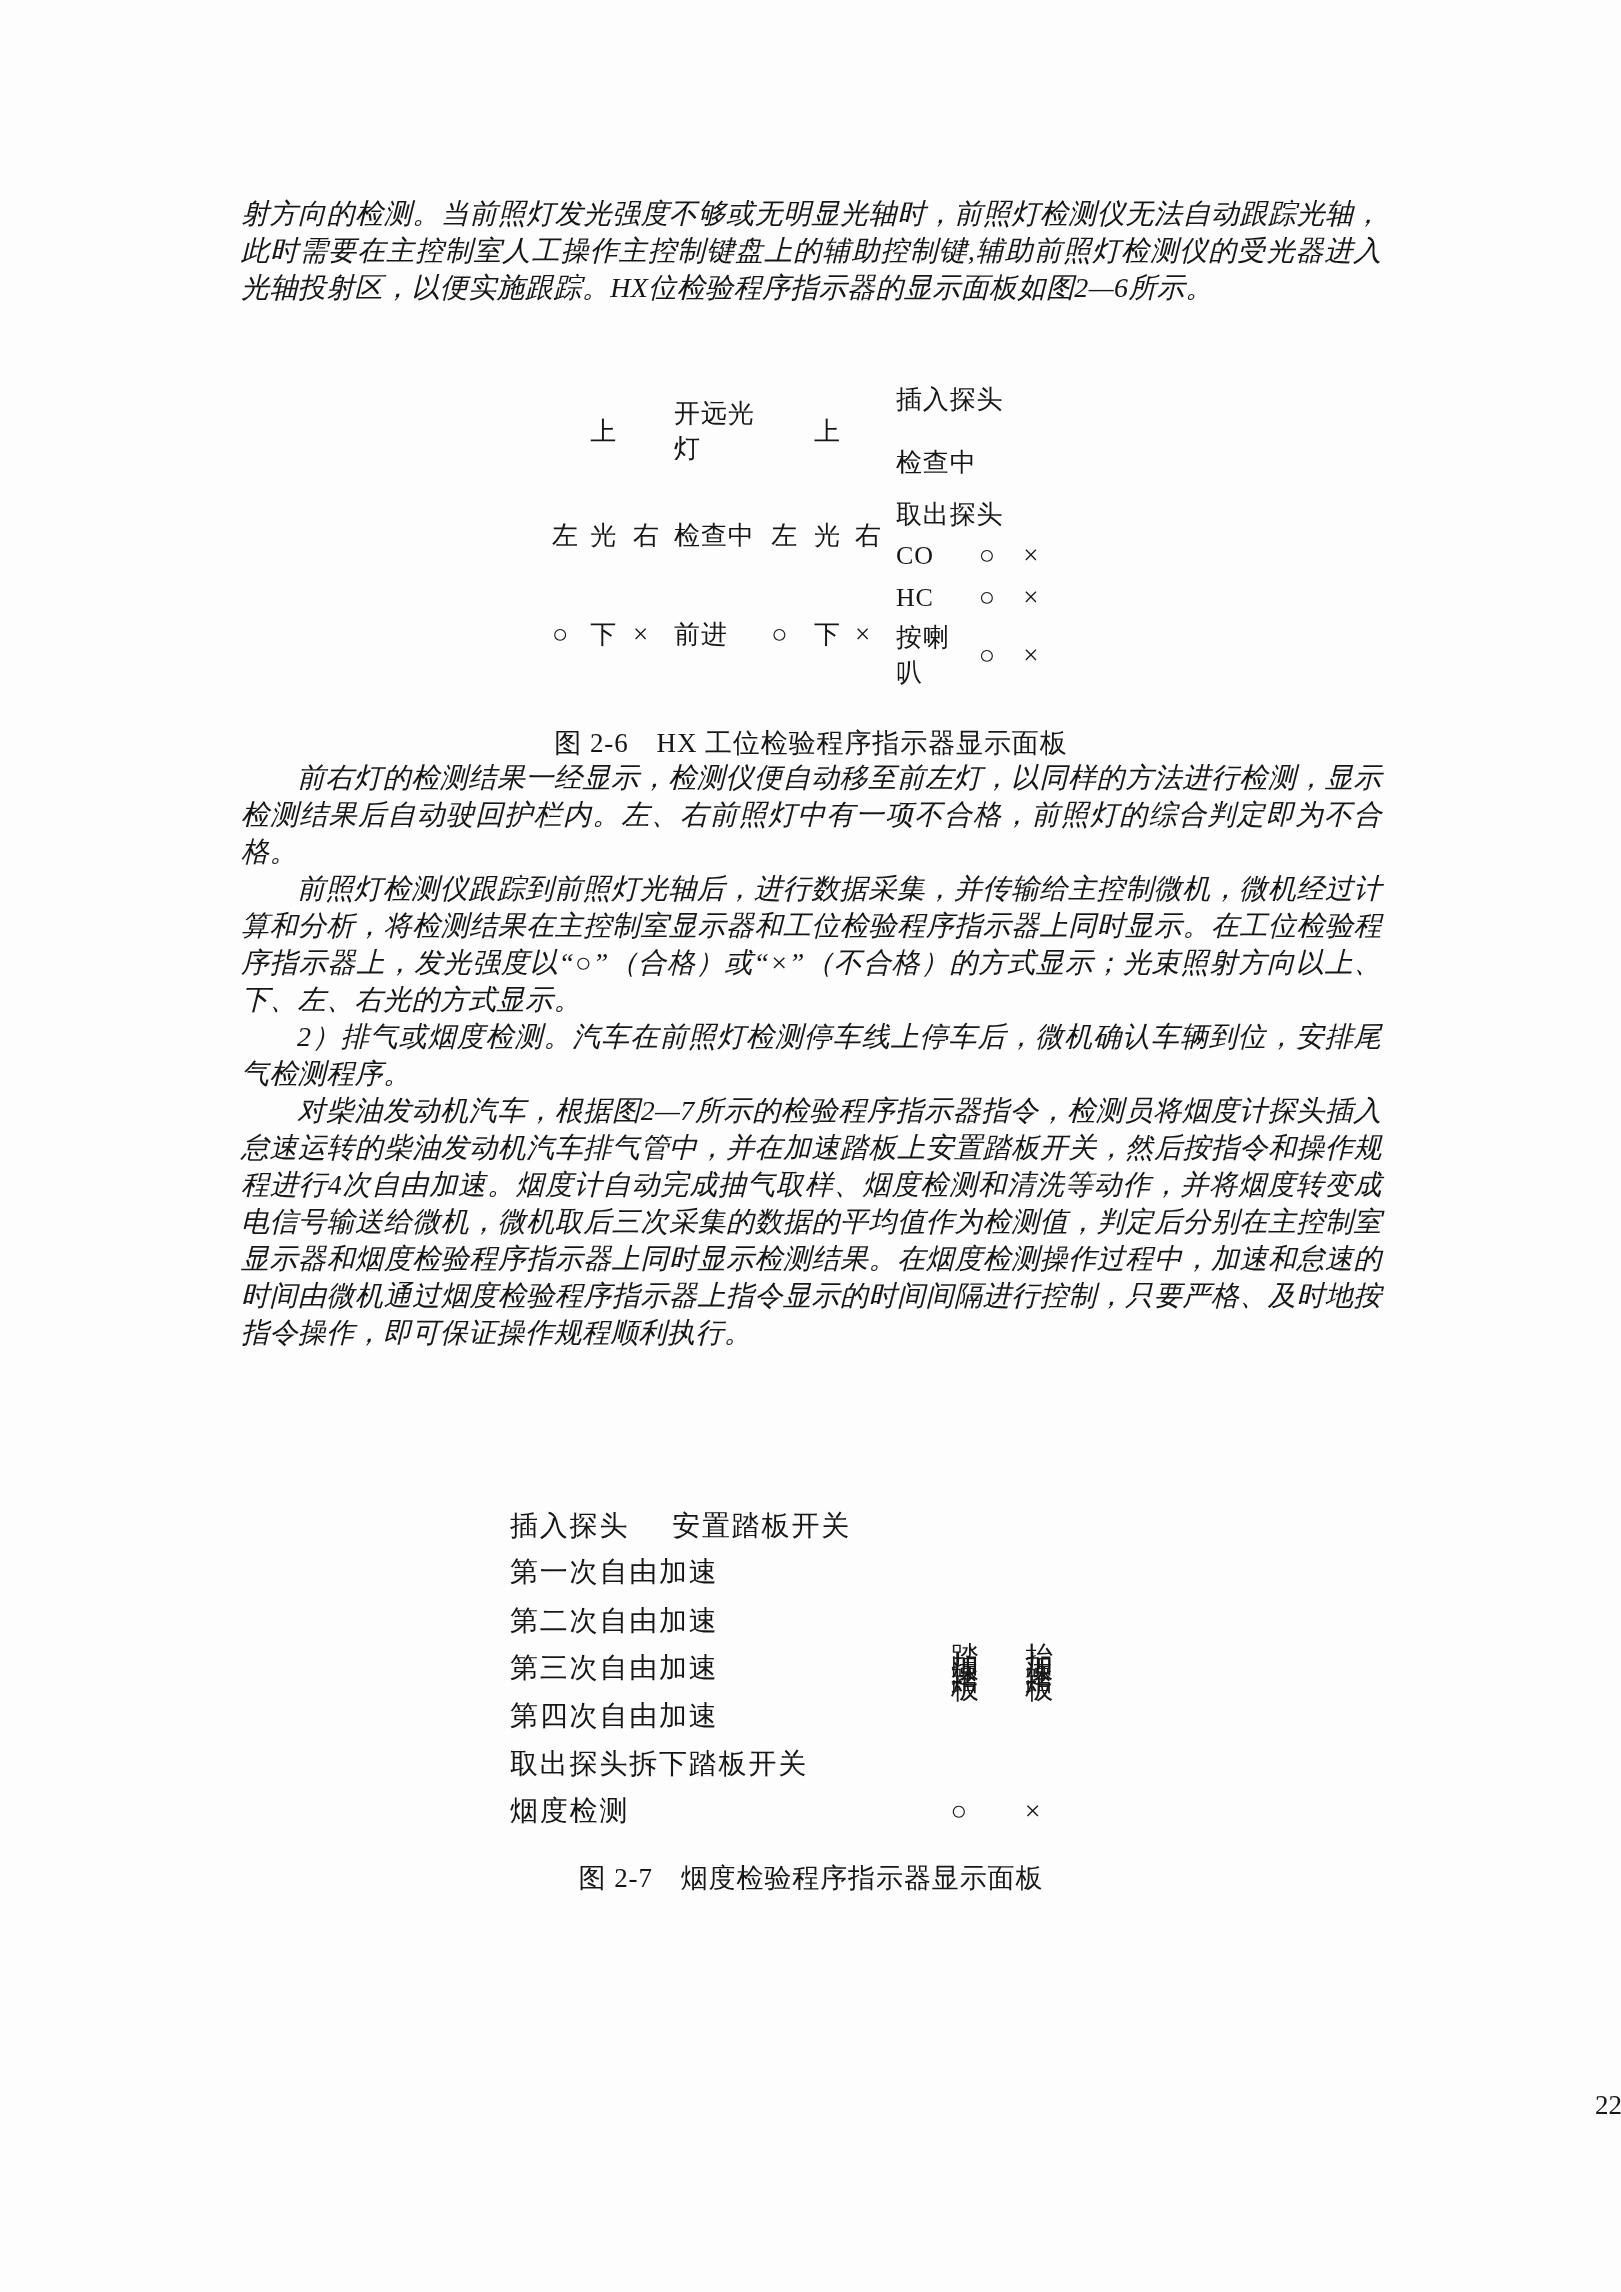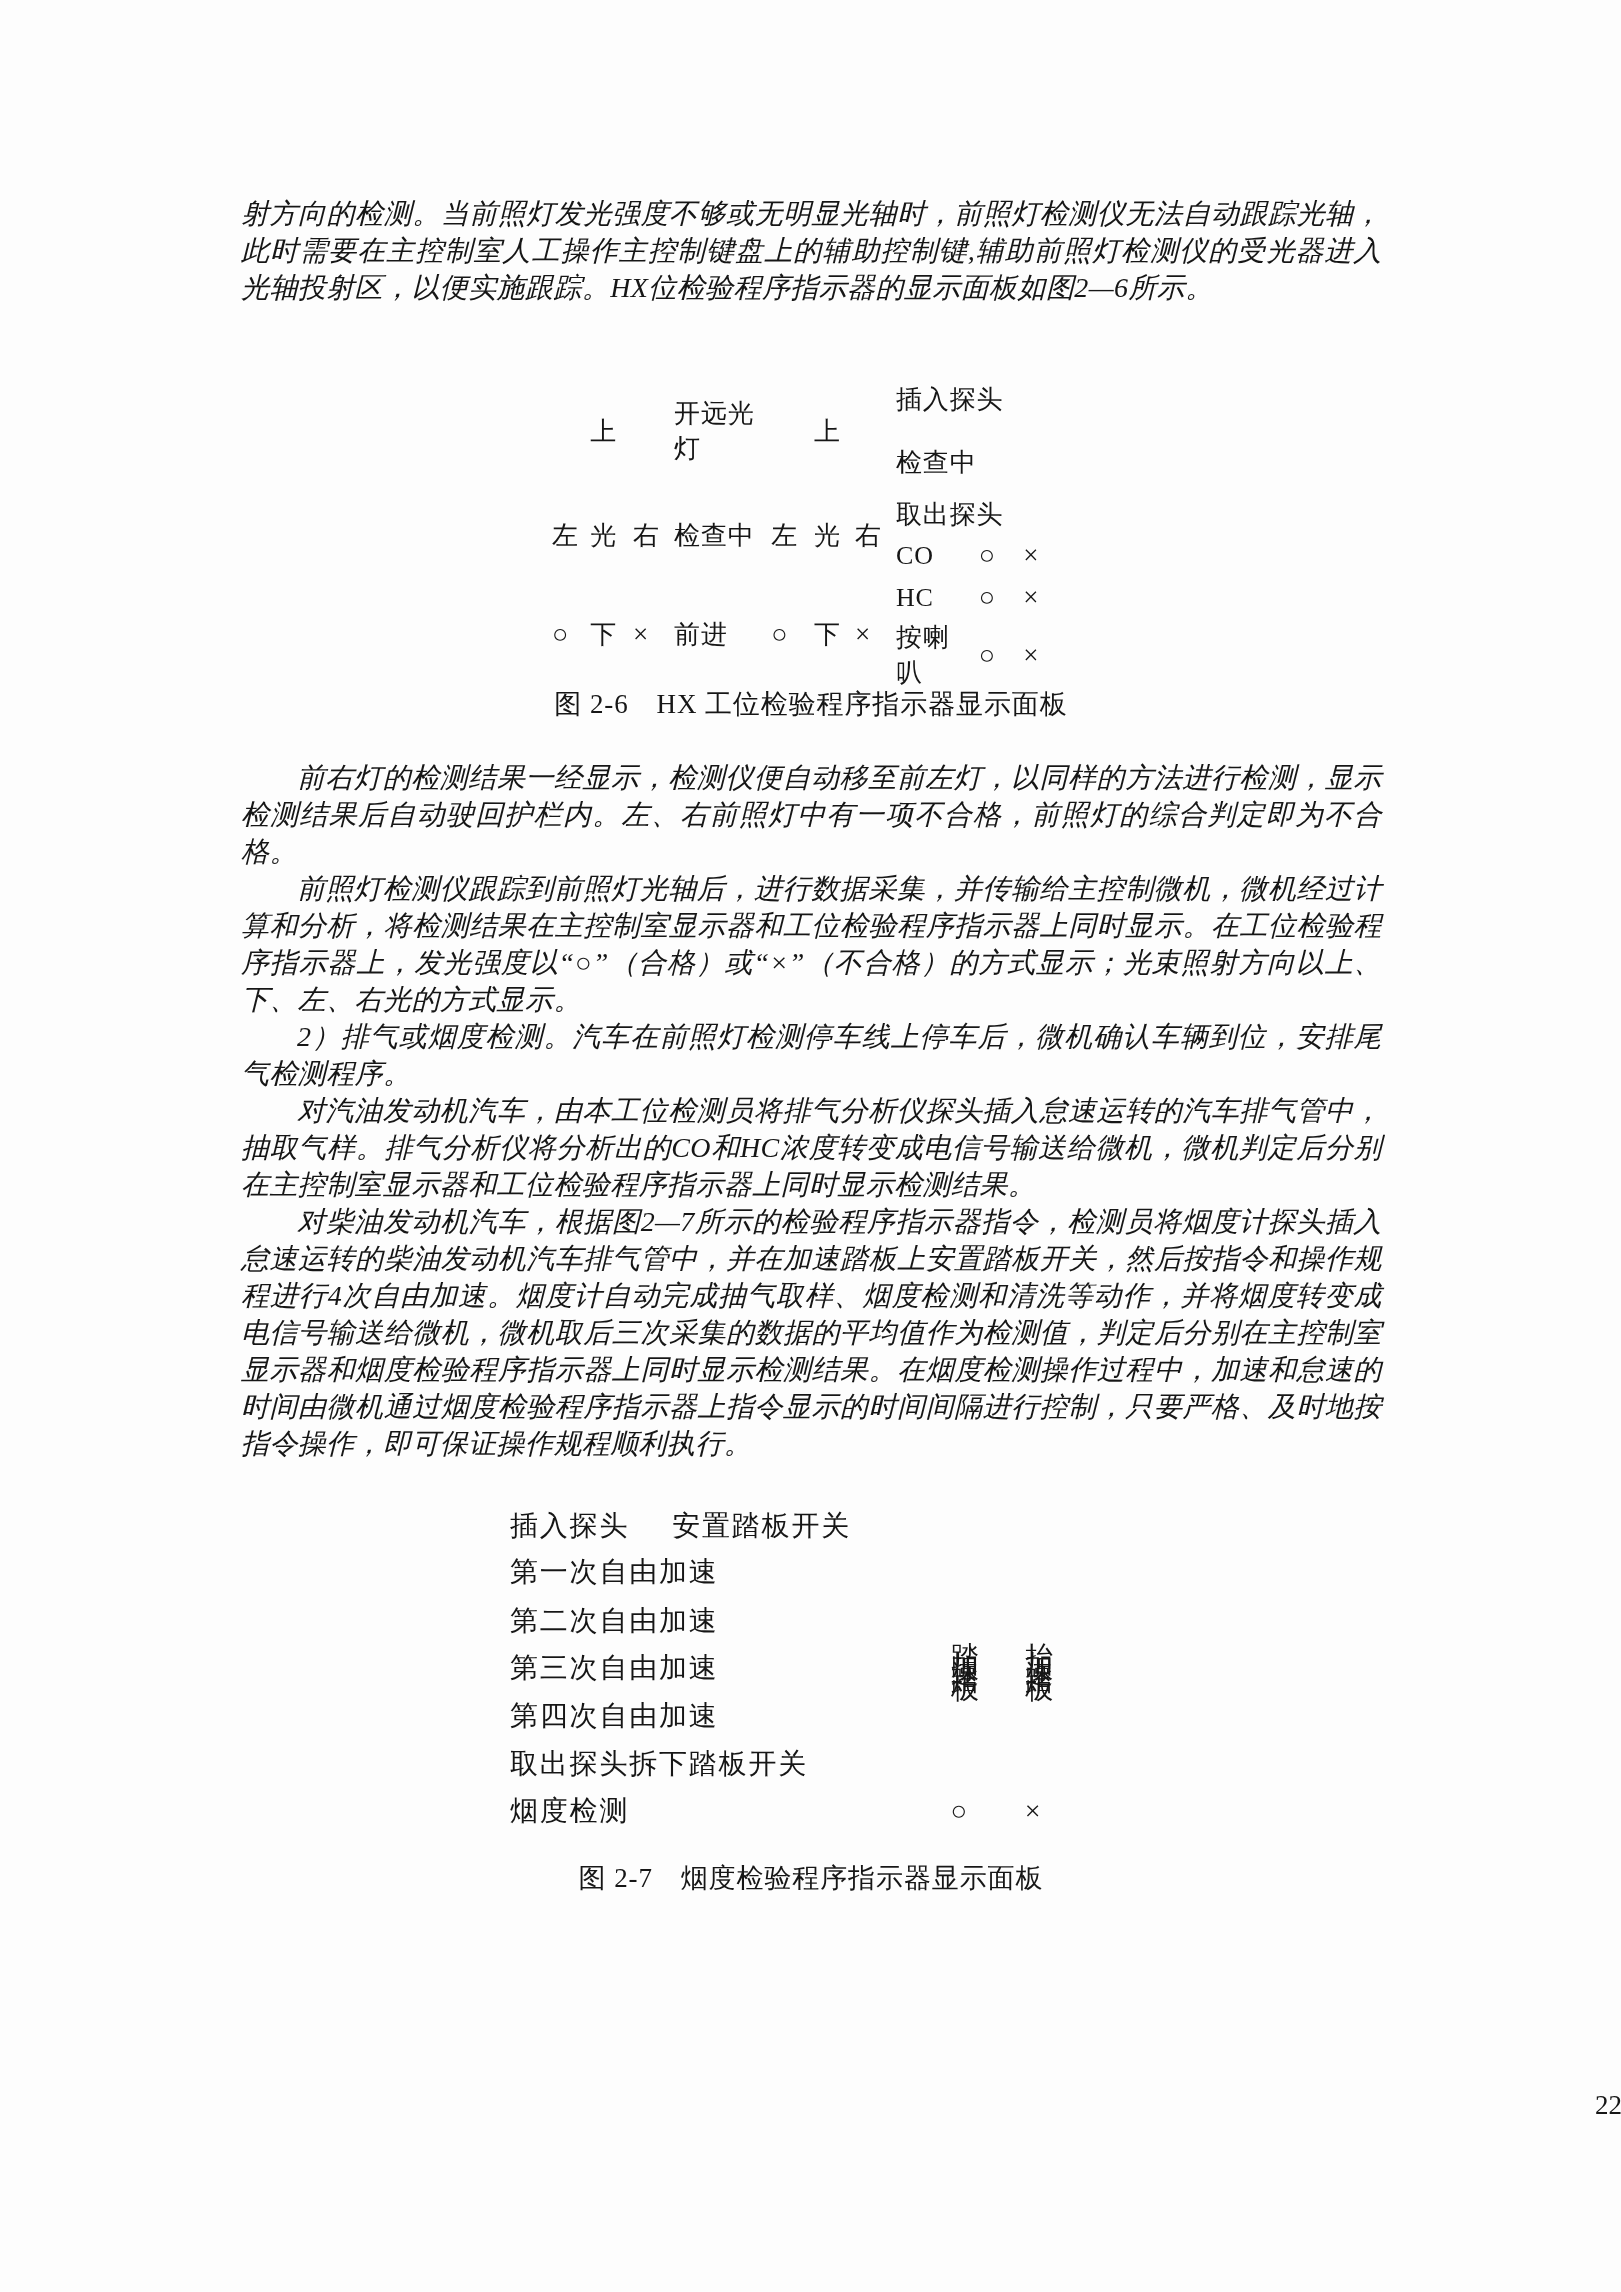--- a/index.html
+++ b/index.html
@@ -107,27 +107,26 @@
       </tr>
       <tr style="height:44px">
         <td>按喇叭</td>
         <td class="sym">○</td>
         <td class="sym">×</td>
       </tr>
     </tbody>
       </table>
   </div>
 
-  <div class="caption" style="top:688px;">图 2-6　HX 工位检验程序指示器显示面板</div>
+  <div class="caption" style="top:727px;">图 2-6　HX 工位检验程序指示器显示面板</div>
 
   <div class="bodytext" style="top:759px;">
     <p>前右灯的检测结果一经显示，检测仪便自动移至前左灯，以同样的方法进行检测，显示检测结果后自动驶回护栏内。左、右前照灯中有一项不合格，前照灯的综合判定即为不合格。</p>
     <p>前照灯检测仪跟踪到前照灯光轴后，进行数据采集，并传输给主控制微机，微机经过计算和分析，将检测结果在主控制室显示器和工位检验程序指示器上同时显示。在工位检验程序指示器上，发光强度以“○”（合格）或“×”（不合格）的方式显示；光束照射方向以上、下、左、右光的方式显示。</p>
     <p>2）排气或烟度检测。汽车在前照灯检测停车线上停车后，微机确认车辆到位，安排尾气检测程序。</p>
-    <p>对汽油发动机汽车，由本工位检测员将排气分析仪探头插入怠速运转的汽车排气管中，抽取气样。排气分析仪将分析出的CO和HC浓度转变成电信号输送给微机，微机判定后分别在主控制室显示器和工位检验程序指示器上同时显示检测结果。</p>
     <p>对柴油发动机汽车，根据图2—7所示的检验程序指示器指令，检测员将烟度计探头插入怠速运转的柴油发动机汽车排气管中，并在加速踏板上安置踏板开关，然后按指令和操作规程进行4次自由加速。烟度计自动完成抽气取样、烟度检测和清洗等动作，并将烟度转变成电信号输送给微机，微机取后三次采集的数据的平均值作为检测值，判定后分别在主控制室显示器和烟度检验程序指示器上同时显示检测结果。在烟度检测操作过程中，加速和怠速的时间由微机通过烟度检验程序指示器上指令显示的时间间隔进行控制，只要严格、及时地按指令操作，即可保证操作规程顺利执行。</p>
   </div>
 
   <div class="fig" style="left:499px;top:1503px;">
     <table class="t2">
       <colgroup>
         <col style="width:446px">
           <col style="width:73px">
           <col style="width:68px">
       </colgroup>

